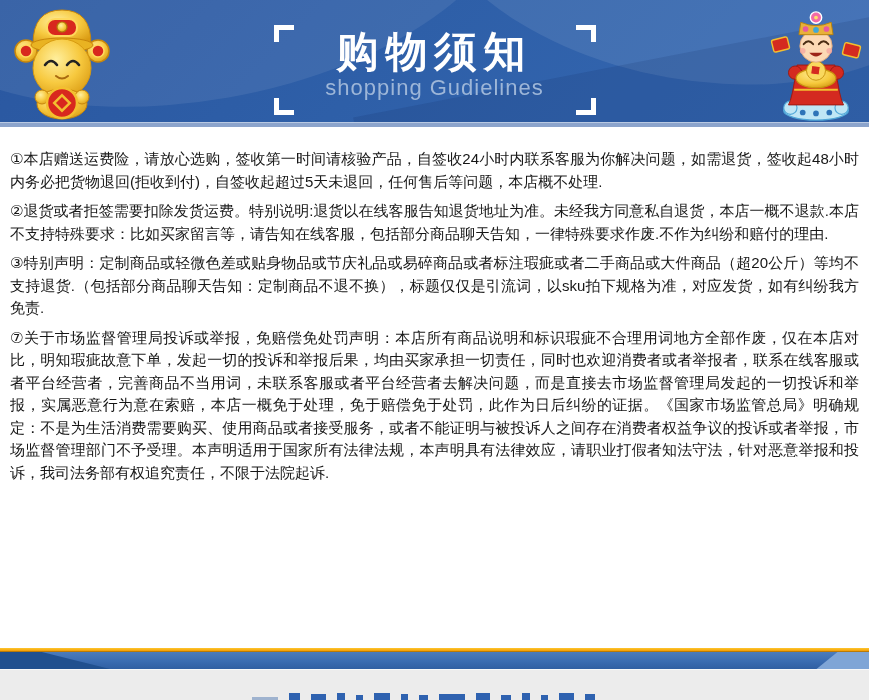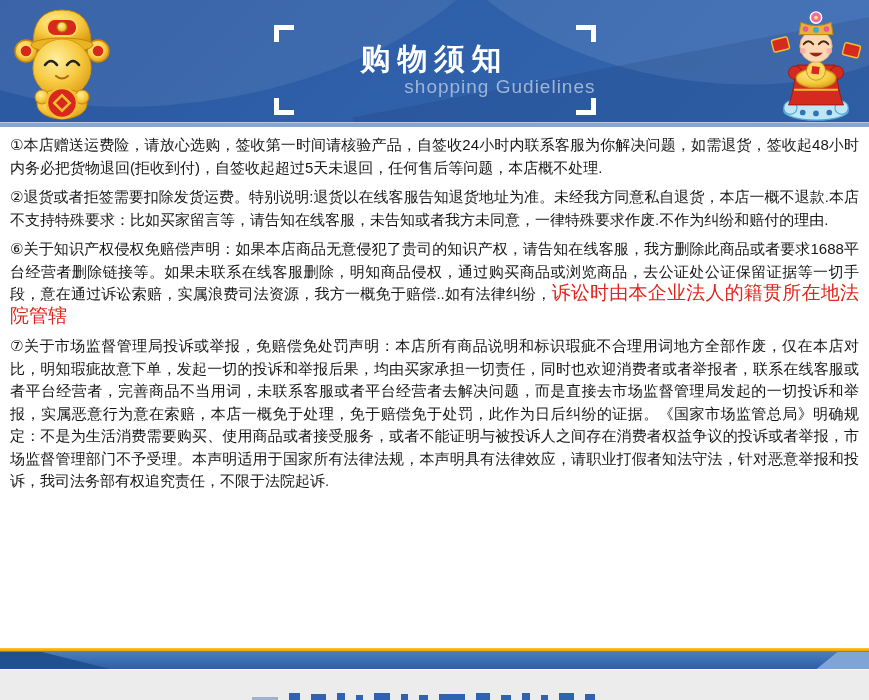--- a/index.html
+++ b/index.html
@@ -20,27 +20,27 @@
   .mascot-left { position:absolute; left:12px; top:4px; width:100px; height:118px; }
   .mascot-right { position:absolute; right:6px; top:10px; width:94px; height:112px; }
 
   .title-frame { position:absolute; left:50%; top:25px; transform:translateX(-50%);
     width:322px; height:90px; text-align:center; }
   .corner { position:absolute; width:20px; height:17px; }
   .corner.tl { left:0; top:0; border-left:5px solid #fff; border-top:5px solid #fff; }
   .corner.bl { left:0; bottom:0; border-left:5px solid #fff; border-bottom:5px solid #fff; }
   .corner.tr { right:0; top:0; border-right:5px solid #fff; border-top:5px solid #fff; }
   .corner.br { right:0; bottom:0; border-right:5px solid #fff; border-bottom:5px solid #fff; }
-  .banner-title { margin-top:17px; font-size:30px; font-weight:bold; color:#ffffff; letter-spacing:7px; line-height:1.15; }
-  .banner-subtitle { font-size:19px; color:#9db6d8; letter-spacing:1px; margin-top:-1px;text-align:right; }
+  .banner-title { margin-top:3px; font-size:42px; font-weight:bold; color:#ffffff; letter-spacing:7px; line-height:1.15; }
+  .banner-subtitle { font-size:22px; color:#9db6d8; letter-spacing:1px; margin-top:-1px; }
 
   .header-strip { width:100%; height:5px; background:#8ca4cc; border-top:1px solid #b9c9e2; }
 
   
-  .notice { padding:7px 10px 0 10px; color:#161616; font-size:15px; line-height:1.5; text-align:justify; }
+  .notice { padding:21px 10px 0 10px; color:#161616; font-size:15px; line-height:1.5; text-align:justify; }
   .notice p { margin:0 0 7px 0; }
   .notice .red { color:#e0251c; font-size:19px; line-height:1.1; }
 
   
   .bottom-banner { position:absolute; left:0; top:648px; width:100%; }
   .gold-line { height:3px; background:linear-gradient(180deg,#fdc62d,#f49d05); }
   .gold-line-dark { height:1px; background:#b97a08; }
   .blue-bar { position:relative; height:17px; overflow:hidden;
     background:linear-gradient(180deg,#4b7cbc 0%,#3a6cb1 55%,#305fa2 100%); }
   .bb-dark { position:absolute; left:0; top:0; width:110px; height:100%; background:#20508f;
@@ -139,22 +139,22 @@
       <div class="corner tr"></div>
       <div class="corner br"></div>
       <div class="banner-title">购物须知</div>
       <div class="banner-subtitle">shopping Gudielines</div>
     </div>
   </div>
   <div class="header-strip"></div>
 
   <div class="notice">
     <p>①本店赠送运费险，请放心选购，签收第一时间请核验产品，自签收24小时内联系客服为你解决问题，如需退货，签收起48小时内务必把货物退回(拒收到付)，自签收起超过5天未退回，任何售后等问题，本店概不处理.</p>
-    <p>②退货或者拒签需要扣除发货运费。特别说明:退货以在线客服告知退货地址为准。未经我方同意私自退货，本店一概不退款.本店不支持特殊要求：比如买家留言等，请告知在线客服，未告知或者我方未同意，一律特殊要求作废.不作为纠纷和赔付的理由.</p>
-    <p><span>⑥关于知识产权侵权免赔偿声明：如果本店商品无意侵犯了贵司的知识产权，请告知在线客服，我方删除此商品或者要求1688平台经营者删除链接等。如果未联系在线客服删除，明知商品侵权，通过购买商品或浏览商品，去公证处公证保留证据等一切手段，意在通过诉讼索赔，实属浪费司法资源，我方一概免于赔偿..如有法律纠纷，</span><span class="red">诉讼时由本企业法人的籍贯所在地法院管辖</span></p>
+    <p>②退货或者拒签需要扣除发货运费。特别说明:退货以在线客服告知退货地址为准。未经我方同意私自退货，本店一概不退款.本店不支持特殊要求：比如买家留言等，请告知在线客服，包括部分商品聊天告知，一律特殊要求作废.不作为纠纷和赔付的理由.</p>
+    <p>③特别声明：定制商品或轻微色差或贴身物品或节庆礼品或易碎商品或者标注瑕疵或者二手商品或大件商品（超20公斤）等均不支持退货.（包括部分商品聊天告知：定制商品不退不换），标题仅仅是引流词，以sku拍下规格为准，对应发货，如有纠纷我方免责.</p>
     <p>⑦关于市场监督管理局投诉或举报，免赔偿免处罚声明：本店所有商品说明和标识瑕疵不合理用词地方全部作废，仅在本店对比，明知瑕疵故意下单，发起一切的投诉和举报后果，均由买家承担一切责任，同时也欢迎消费者或者举报者，联系在线客服或者平台经营者，完善商品不当用词，未联系客服或者平台经营者去解决问题，而是直接去市场监督管理局发起的一切投诉和举报，实属恶意行为意在索赔，本店一概免于处理，免于赔偿免于处罚，此作为日后纠纷的证据。《国家市场监管总局》明确规定：不是为生活消费需要购买、使用商品或者接受服务，或者不能证明与被投诉人之间存在消费者权益争议的投诉或者举报，市场监督管理部门不予受理。本声明适用于国家所有法律法规，本声明具有法律效应，请职业打假者知法守法，针对恶意举报和投诉，我司法务部有权追究责任，不限于法院起诉.</p>
 
   </div>
 
   <div class="bottom-banner">
     <div class="gold-line"></div>
     <div class="gold-line-dark"></div>
     <div class="blue-bar">
       <div class="bb-dark"></div>
       <div class="bb-light"></div>

